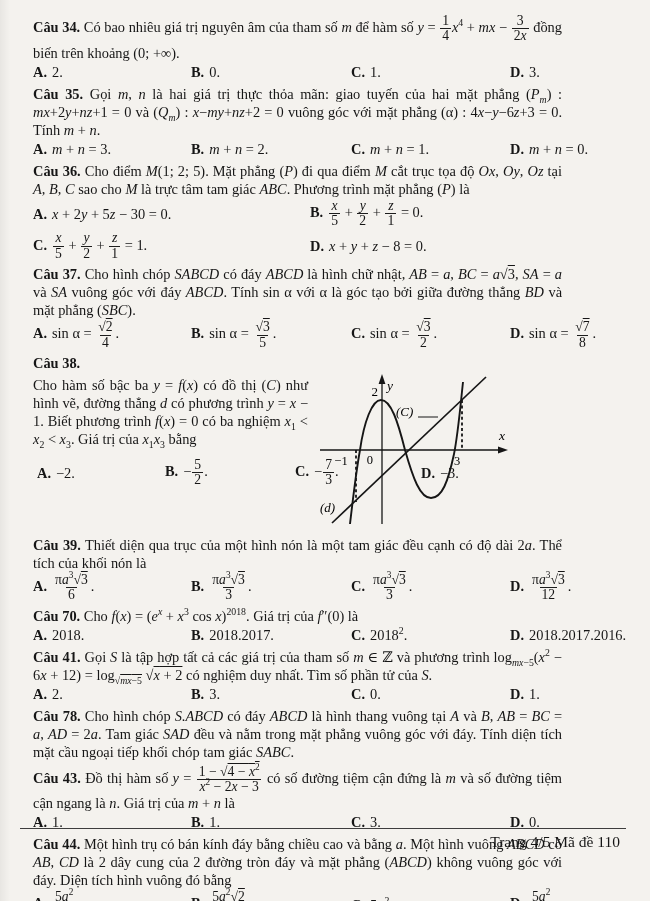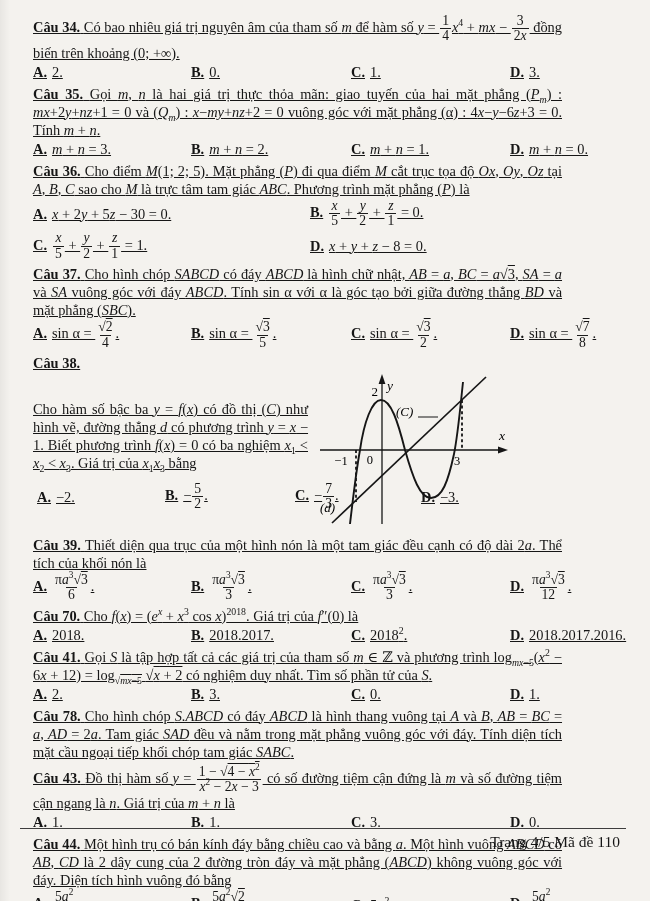--- a/index.html
+++ b/index.html
@@ -4,41 +4,41 @@
 <style>
   html,body{margin:0;padding:0;}
   body{
     width:650px;height:901px;overflow:hidden;position:relative;
     background:#f4f2ee;
     color:#161616;
     font-family:"Liberation Serif","DejaVu Serif",serif;
     font-size:14.4px;line-height:1.25;
   }
   .page{position:relative;width:590px;height:901px;padding:14px 28px 0 33px;box-sizing:border-box;
-    background:linear-gradient(90deg, rgba(0,0,0,0.05) 0px, rgba(0,0,0,0) 10px);text-decoration:underline;}
+    background:linear-gradient(90deg, rgba(0,0,0,0.05) 0px, rgba(0,0,0,0) 10px);}
   .q{margin:0 0 4px 0;}
   .qt{margin:0;text-align:justify;}
   .ql{font-weight:700;}
   i{font-style:italic;}
   sup,sub{font-size:0.68em;line-height:0;}
   .opts{display:grid;align-items:center;margin:1px 0 2px 0;gap:40px;}
   .o4{grid-template-columns:118px 120px 119px 1fr;}
   .o2{grid-template-columns:237px 1fr;row-gap:3px;}
   .o4s{grid-template-columns:88px 90px 86px 1fr;padding-left:4px;}
   .opt{white-space:nowrap;}
   .k{font-weight:700;padding-right:5px;}
   .fr{display:inline-flex;flex-direction:column;align-items:center;vertical-align:middle;
       line-height:1.05;font-size:0.95em;padding:0 1px;text-align:center;}
   .fr .nu{padding:0 2px;display:block;}
   .fr .de{padding:0 2px;display:block;border-top:1px solid #1c1c1c;}
   .rad{white-space:nowrap;}
   .ol{text-decoration:overline;}
   .q38row{display:flex;gap:6px;align-items:flex-start;}
   .q38left{flex:1;min-width:0;}
-  .q38left .qt{margin-top:28px;}
+  .q38left .qt{margin-top:4px;}
   .q38left .opts{margin-top:10px;}
   .q38fig{width:248px;flex:0 0 248px;}
   .gtxt{font-family:"Liberation Serif","DejaVu Serif",serif;}
   .footer{position:absolute;top:828px;left:0;width:650px;}
   .rule{border-top:1.6px solid #3d3d3d;margin:0 24px 0 20px;}
   .ftext{text-align:right;padding:3px 30px 0 0;font-size:15.5px;}
 </style>
 </head>
 <body>
 

